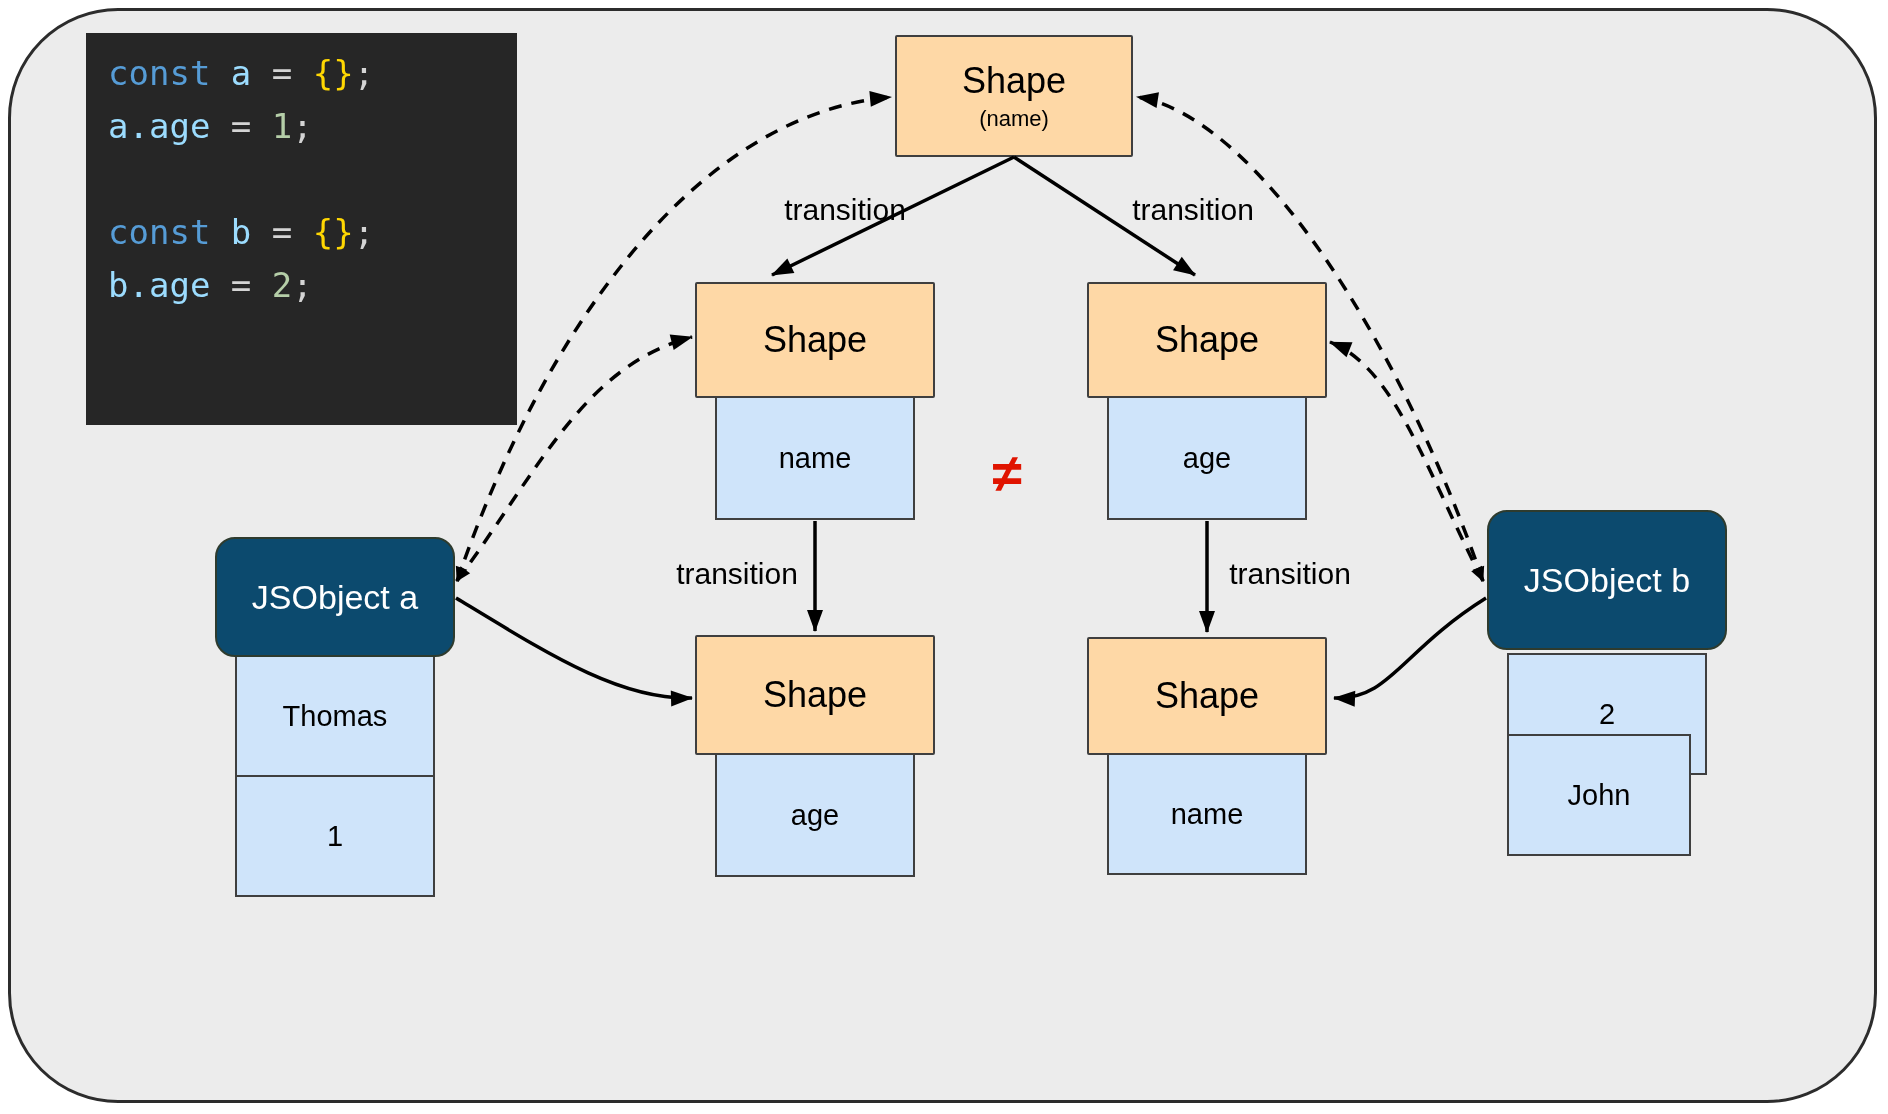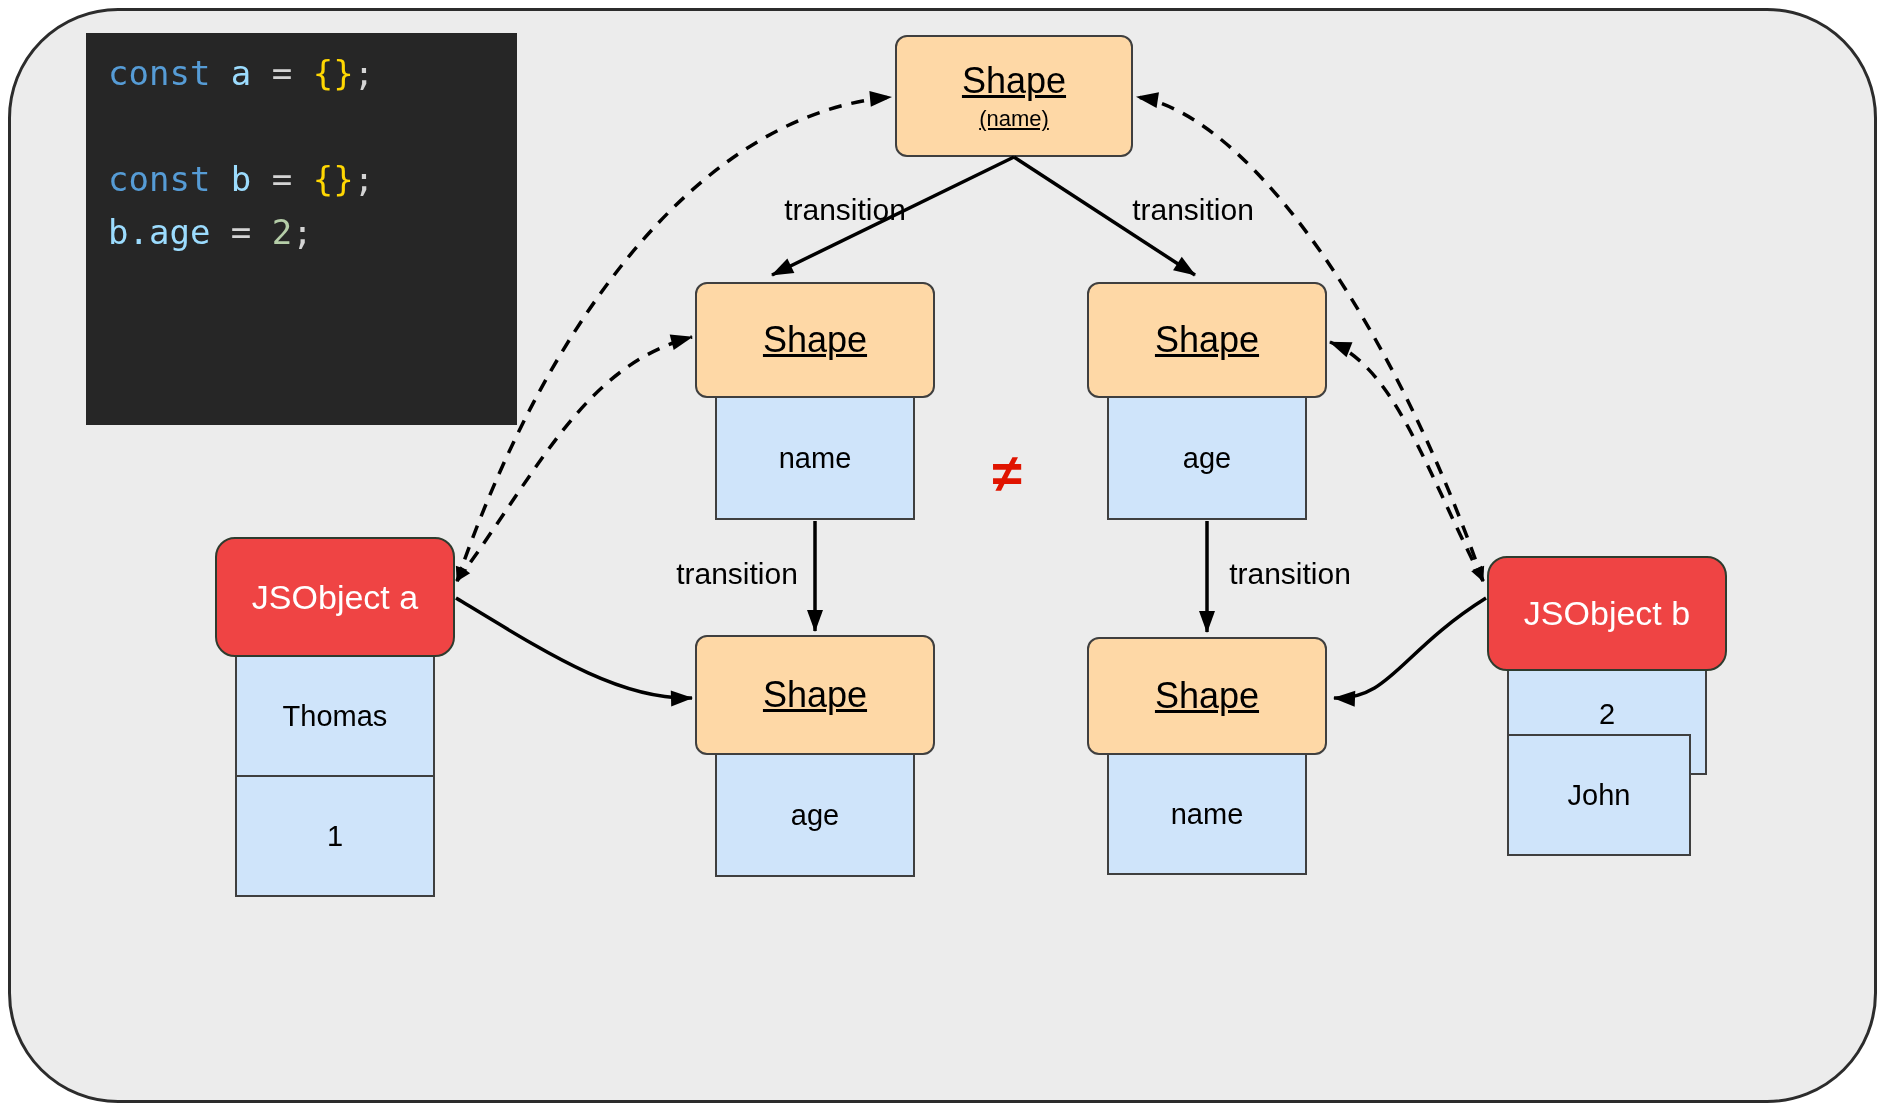--- a/index.html
+++ b/index.html
@@ -19,46 +19,47 @@
   .tok-kw{color:#569cd6;}
   .tok-id{color:#9cdcfe;}
   .tok-pl{color:#d4d4d4;}
   .tok-br{color:#ffd702;}
   .tok-str{color:#ce9178;}
   .tok-num{color:#b5cea8;}
 
   
   .node{position:absolute;box-sizing:border-box;display:flex;flex-direction:column;
         align-items:center;justify-content:center;text-align:center;color:#000;}
-  .shape-box{background:#fed8a6;border:2.5px solid #3f3f3f;border-radius:12px;z-index:3;text-decoration:underline;}
+  .shape-box{background:#fed8a6;border:2.5px solid #3f3f3f;border-radius:2px;z-index:3;}
   .shape-title{font-size:36px;}
   .shape-subtitle{font-size:22px;margin-top:4px;}
   .prop-cell{background:#cfe4fa;border:2.5px solid #3f3f3f;z-index:2;font-size:29px;
              position:absolute;box-sizing:border-box;display:flex;align-items:center;
              justify-content:center;}
-  .obj-box{background:#ef4444;border:2.5px solid #2e3b2e;border-radius:20px;z-index:3;
+  .obj-box{background:#0c4a6e;border:2.5px solid #2e3b2e;border-radius:20px;z-index:3;
            color:#ffffff;font-size:34px;}
 
   .edge-label{position:absolute;z-index:6;font-size:30px;color:#000;
               width:160px;text-align:center;}
   .neq{position:absolute;z-index:6;left:971px;top:441px;width:72px;height:64px;
        font-size:54px;font-weight:bold;color:#e01400;text-align:center;line-height:64px;}
 
   .arrows{position:absolute;left:0;top:0;z-index:5;pointer-events:none;}
 </style>
 </head>
 <body>
 
 <div class="stage">
 
   <div class="frame"></div>
 
   <div class="code-block">
     <div>
         <div class="code-line"><span class="tok-kw">const</span><span class="tok-pl"> </span><span class="tok-id">a</span><span class="tok-pl"> = </span><span class="tok-br">{}</span><span class="tok-pl">;</span></div>
+        <div class="code-line"><span class="tok-id">a.age</span><span class="tok-pl"> = </span><span class="tok-num">1</span><span class="tok-pl">;</span></div>
         <div class="code-line"></div>
         <div class="code-line"><span class="tok-kw">const</span><span class="tok-pl"> </span><span class="tok-id">b</span><span class="tok-pl"> = </span><span class="tok-br">{}</span><span class="tok-pl">;</span></div>
         <div class="code-line"><span class="tok-id">b.age</span><span class="tok-pl"> = </span><span class="tok-num">2</span><span class="tok-pl">;</span></div>
       </div>
   </div>
 
   <svg class="arrows" width="1888" height="1114" viewBox="0 0 1888 1114">
     <defs>
       <marker id="ah" markerUnits="userSpaceOnUse" markerWidth="26" markerHeight="20" refX="22" refY="10" orient="auto">
         <path d="M1,2 L23,10 L1,18 z" fill="#000"></path>
@@ -108,21 +109,21 @@
   </div>
 
   <div class="prop-cell" style="left:235px;top:655px;width:200px;height:122px">Thomas</div>
   <div class="prop-cell" style="left:235px;top:775px;width:200px;height:122px">1</div>
   <div class="node obj-box" style="left:215px;top:537px;width:240px;height:120px">
     <div>JSObject a</div>
   </div>
 
   <div class="prop-cell" style="left:1507px;top:653px;width:200px;height:122px">2</div>
   <div class="prop-cell" style="left:1507px;top:734px;width:184px;height:122px">John</div>
-  <div class="node obj-box" style="left:1487px;top:556px;width:240px;height:115px">
+  <div class="node obj-box" style="left:1487px;top:510px;width:240px;height:140px">
     <div>JSObject b</div>
   </div>
 
   <div class="edge-label" style="left:765px;top:193px">transition</div>
   <div class="edge-label" style="left:1113px;top:193px">transition</div>
   <div class="edge-label" style="left:657px;top:557px">transition</div>
   <div class="edge-label" style="left:1210px;top:557px">transition</div>
 
   <div class="neq">≠</div>
 

